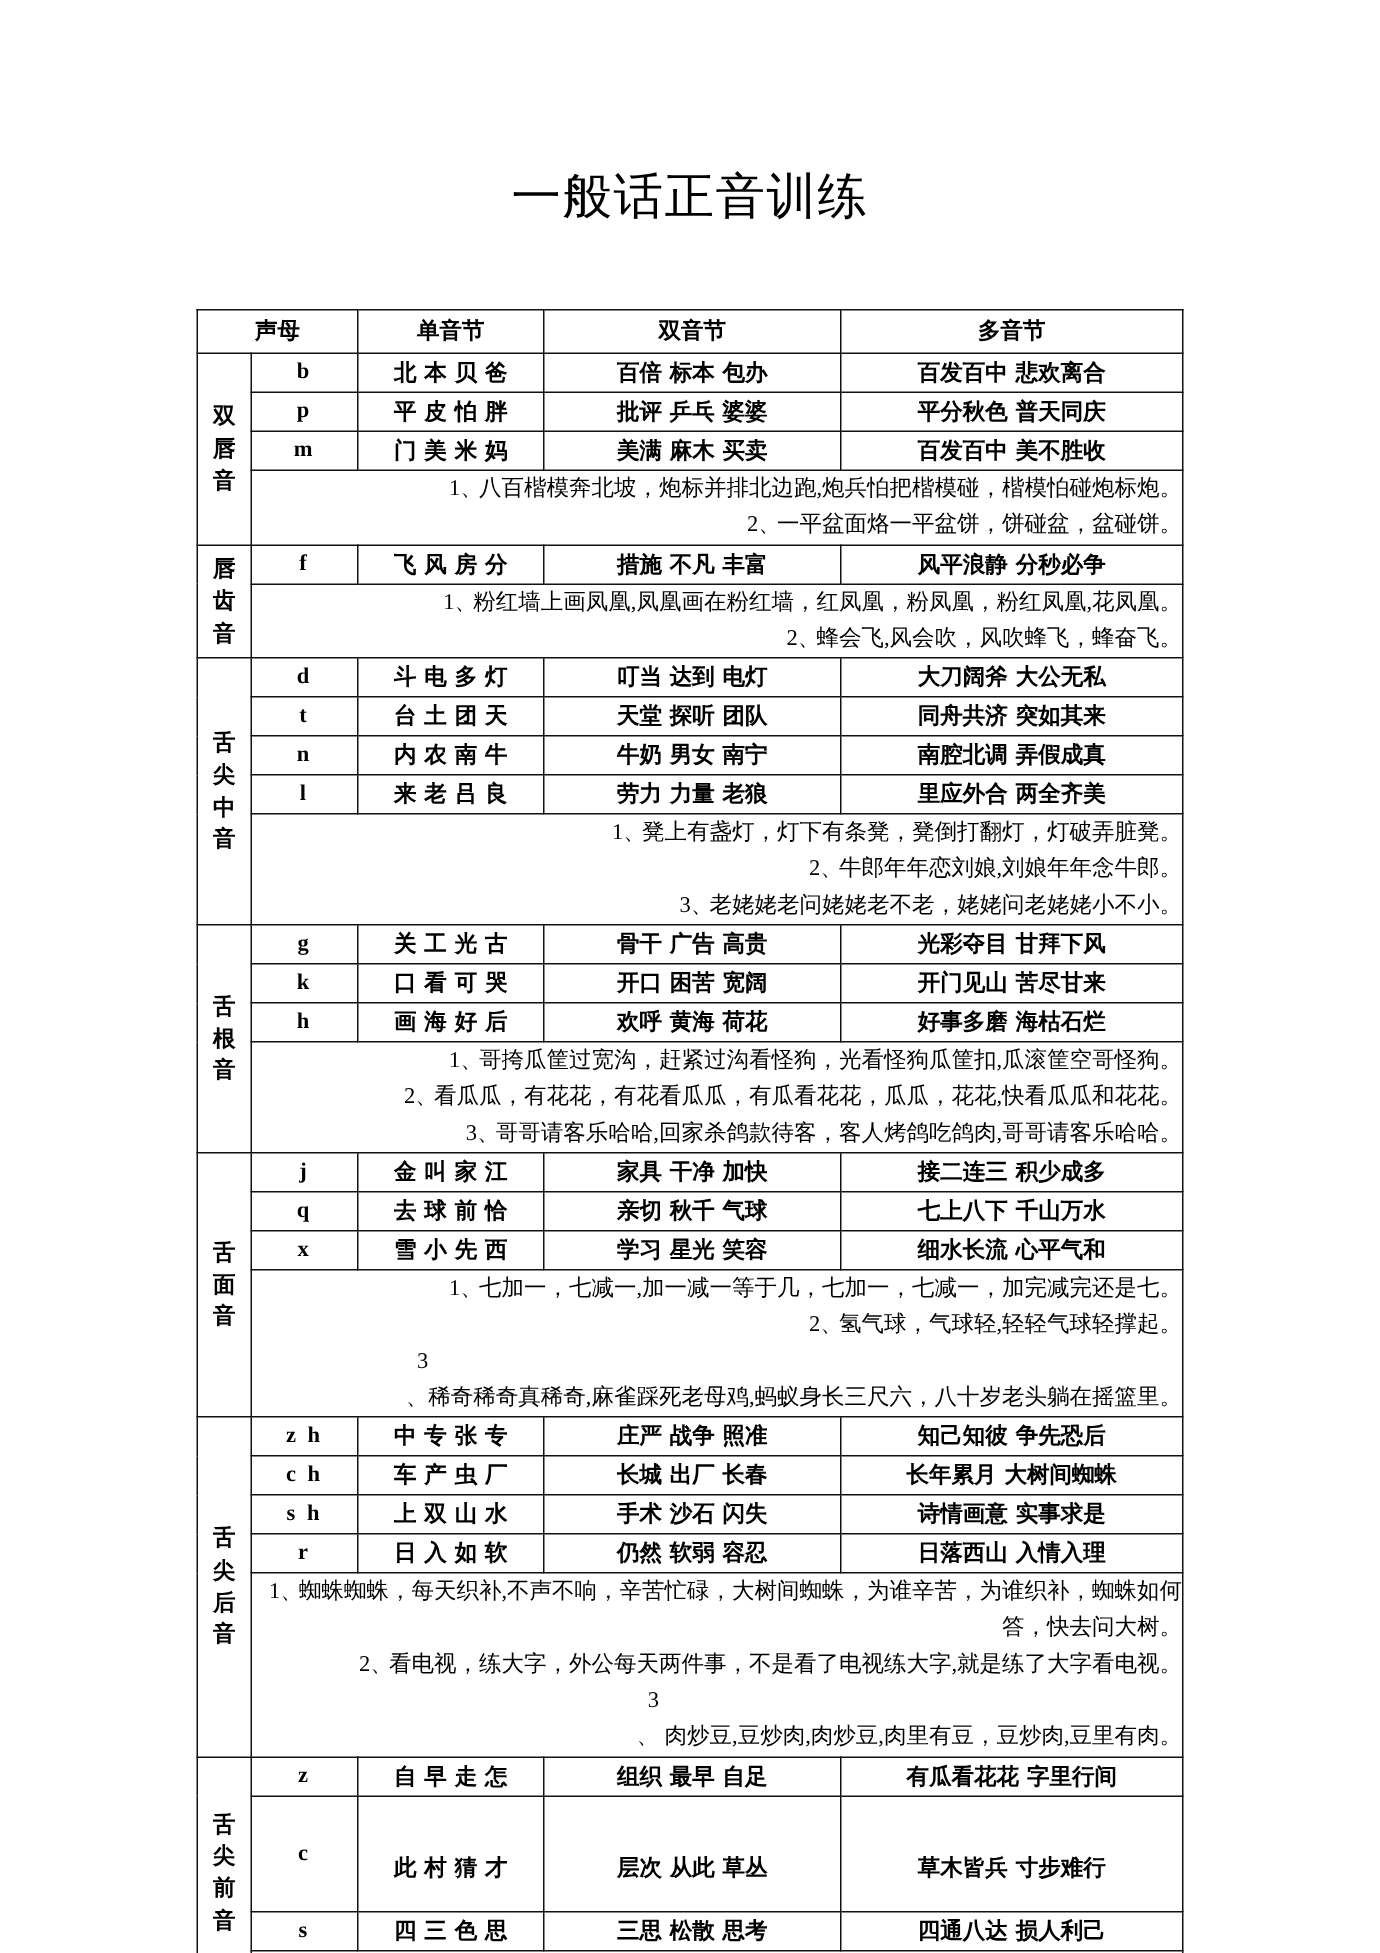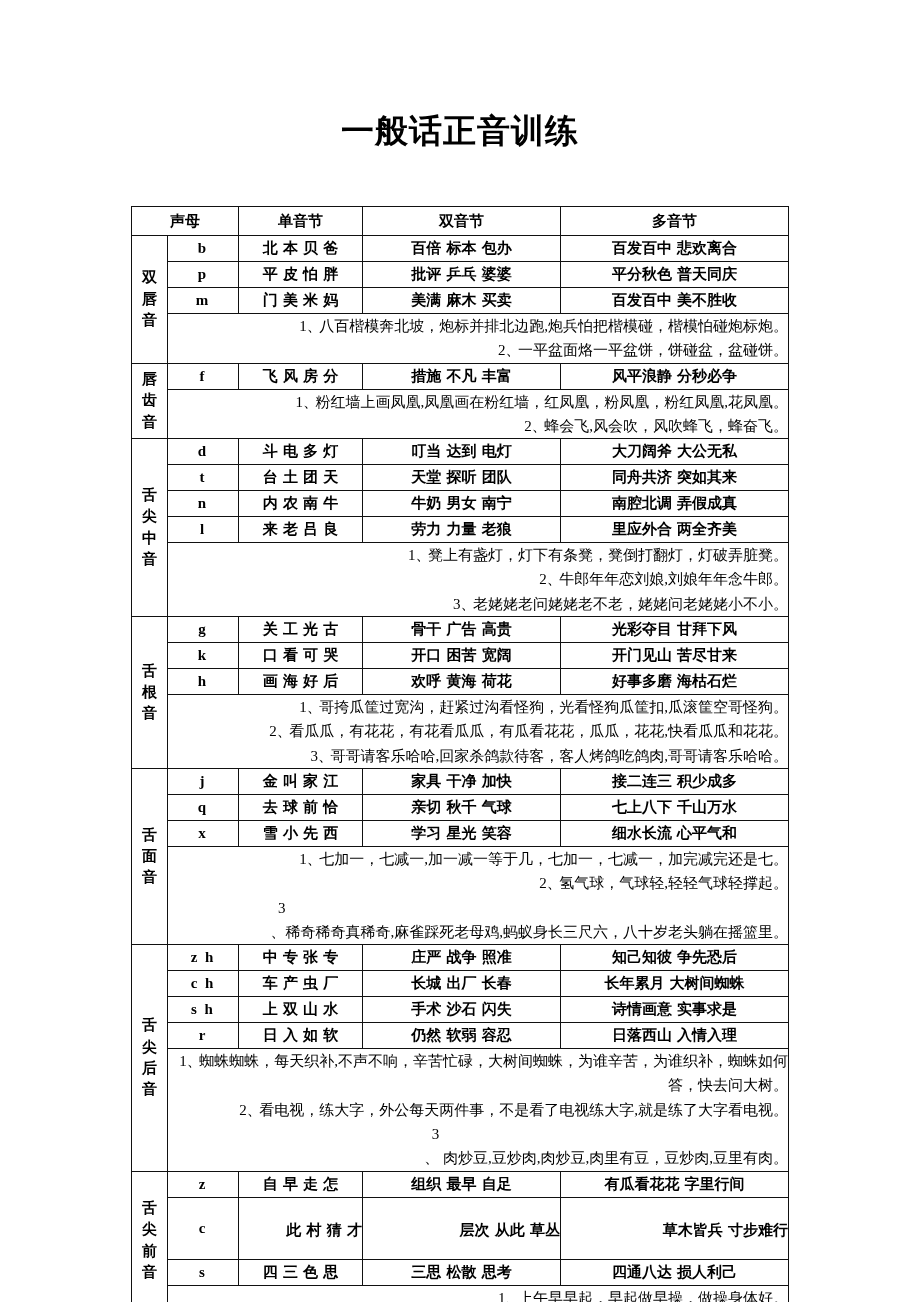--- a/index.html
+++ b/index.html
@@ -21,21 +21,21 @@
     position: relative;
     box-sizing: border-box;
   }
   .doc-title {
     position: absolute;
     top: 113px;
     left: 0;
     width: 920px;
     text-align: center;
     font-family: "DejaVu Sans", "Liberation Sans", sans-serif;
-    font-weight: bold;
+    font-weight: normal;
     font-size: 33px;
     letter-spacing: 1px;
     line-height: 1.1;
   }
   table.main {
     position: absolute;
     left: 131px;
     top: 206px;
     width: 657px;
     border-collapse: collapse;
@@ -86,21 +86,21 @@
   .words {
     text-align: center;
     font-family: "DejaVu Sans", "Liberation Sans", sans-serif;
     font-weight: bold;
     font-size: 15px;
     height: 25px;
     line-height: 25px;
     white-space: normal;
     padding: 0 2px;
   }
-  .words.tall { height: 58px; line-height: 26px; padding-top: 3px; text-align: right; }
+  .words.tall { height: 58px; line-height: 26px; padding-top: 18px; }
 
   .sent-cell {
     padding: 3px 2px 4px 6px;
     font-family: Liberation Serif, serif;
     font-size: 14.5px;
     line-height: 1.62;
     text-align: right;
   }
   .sent {
     display: block;

